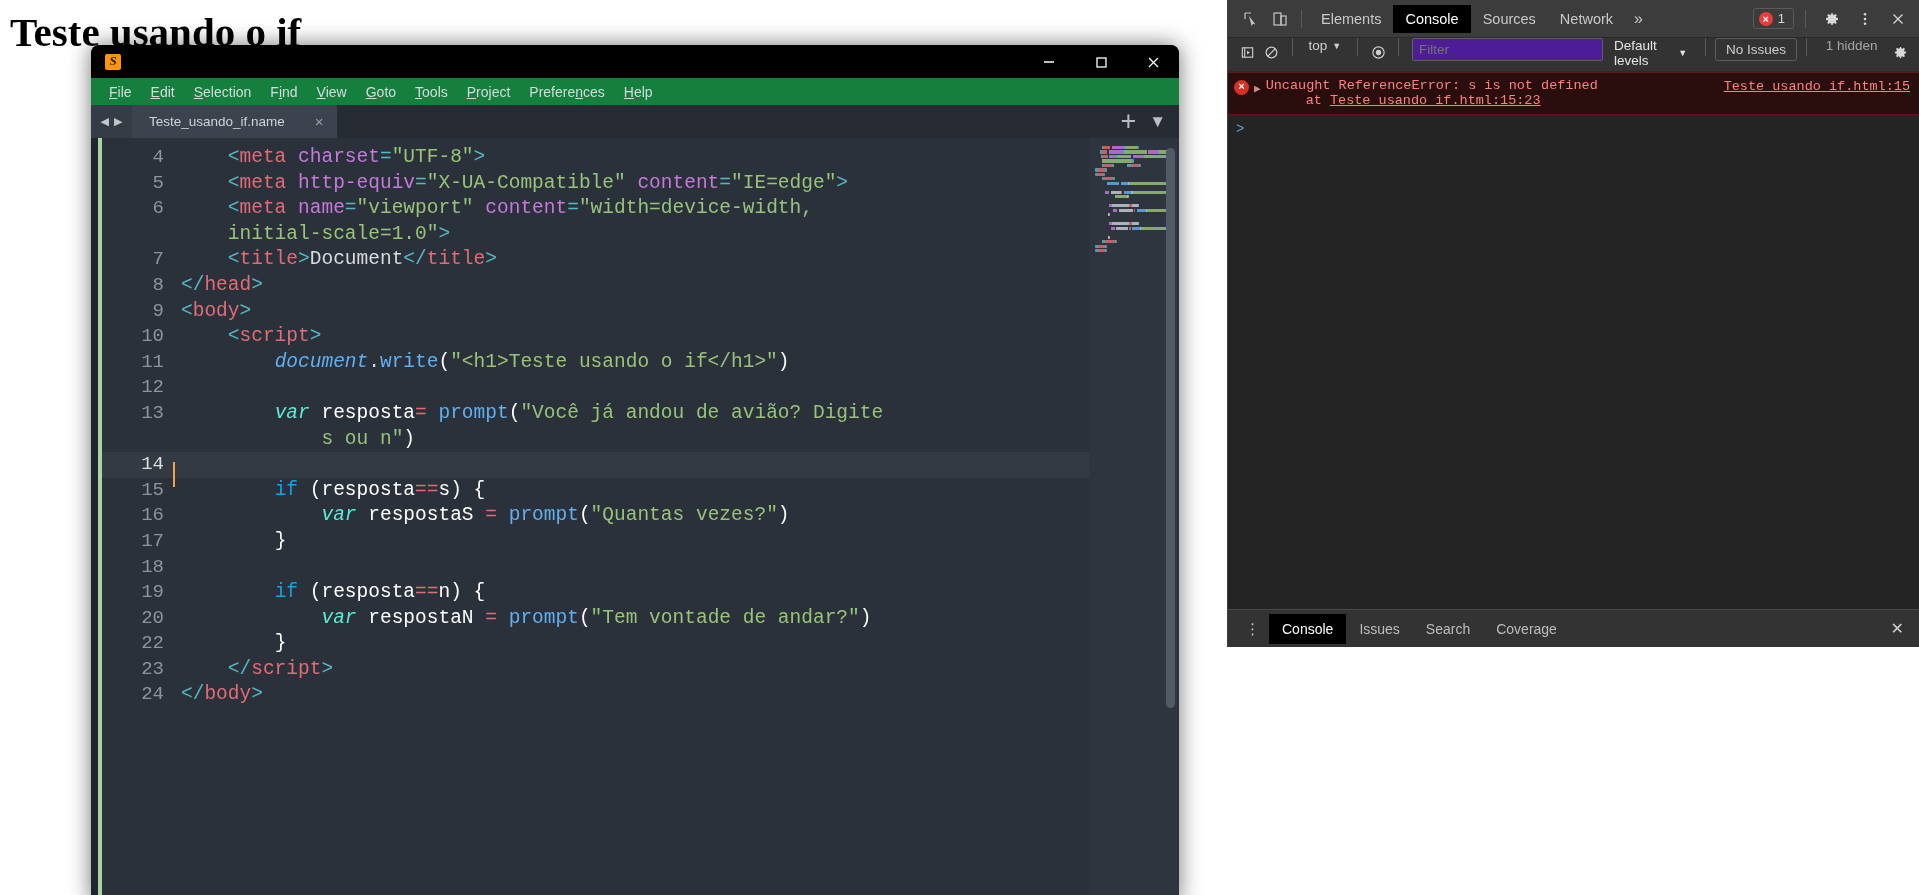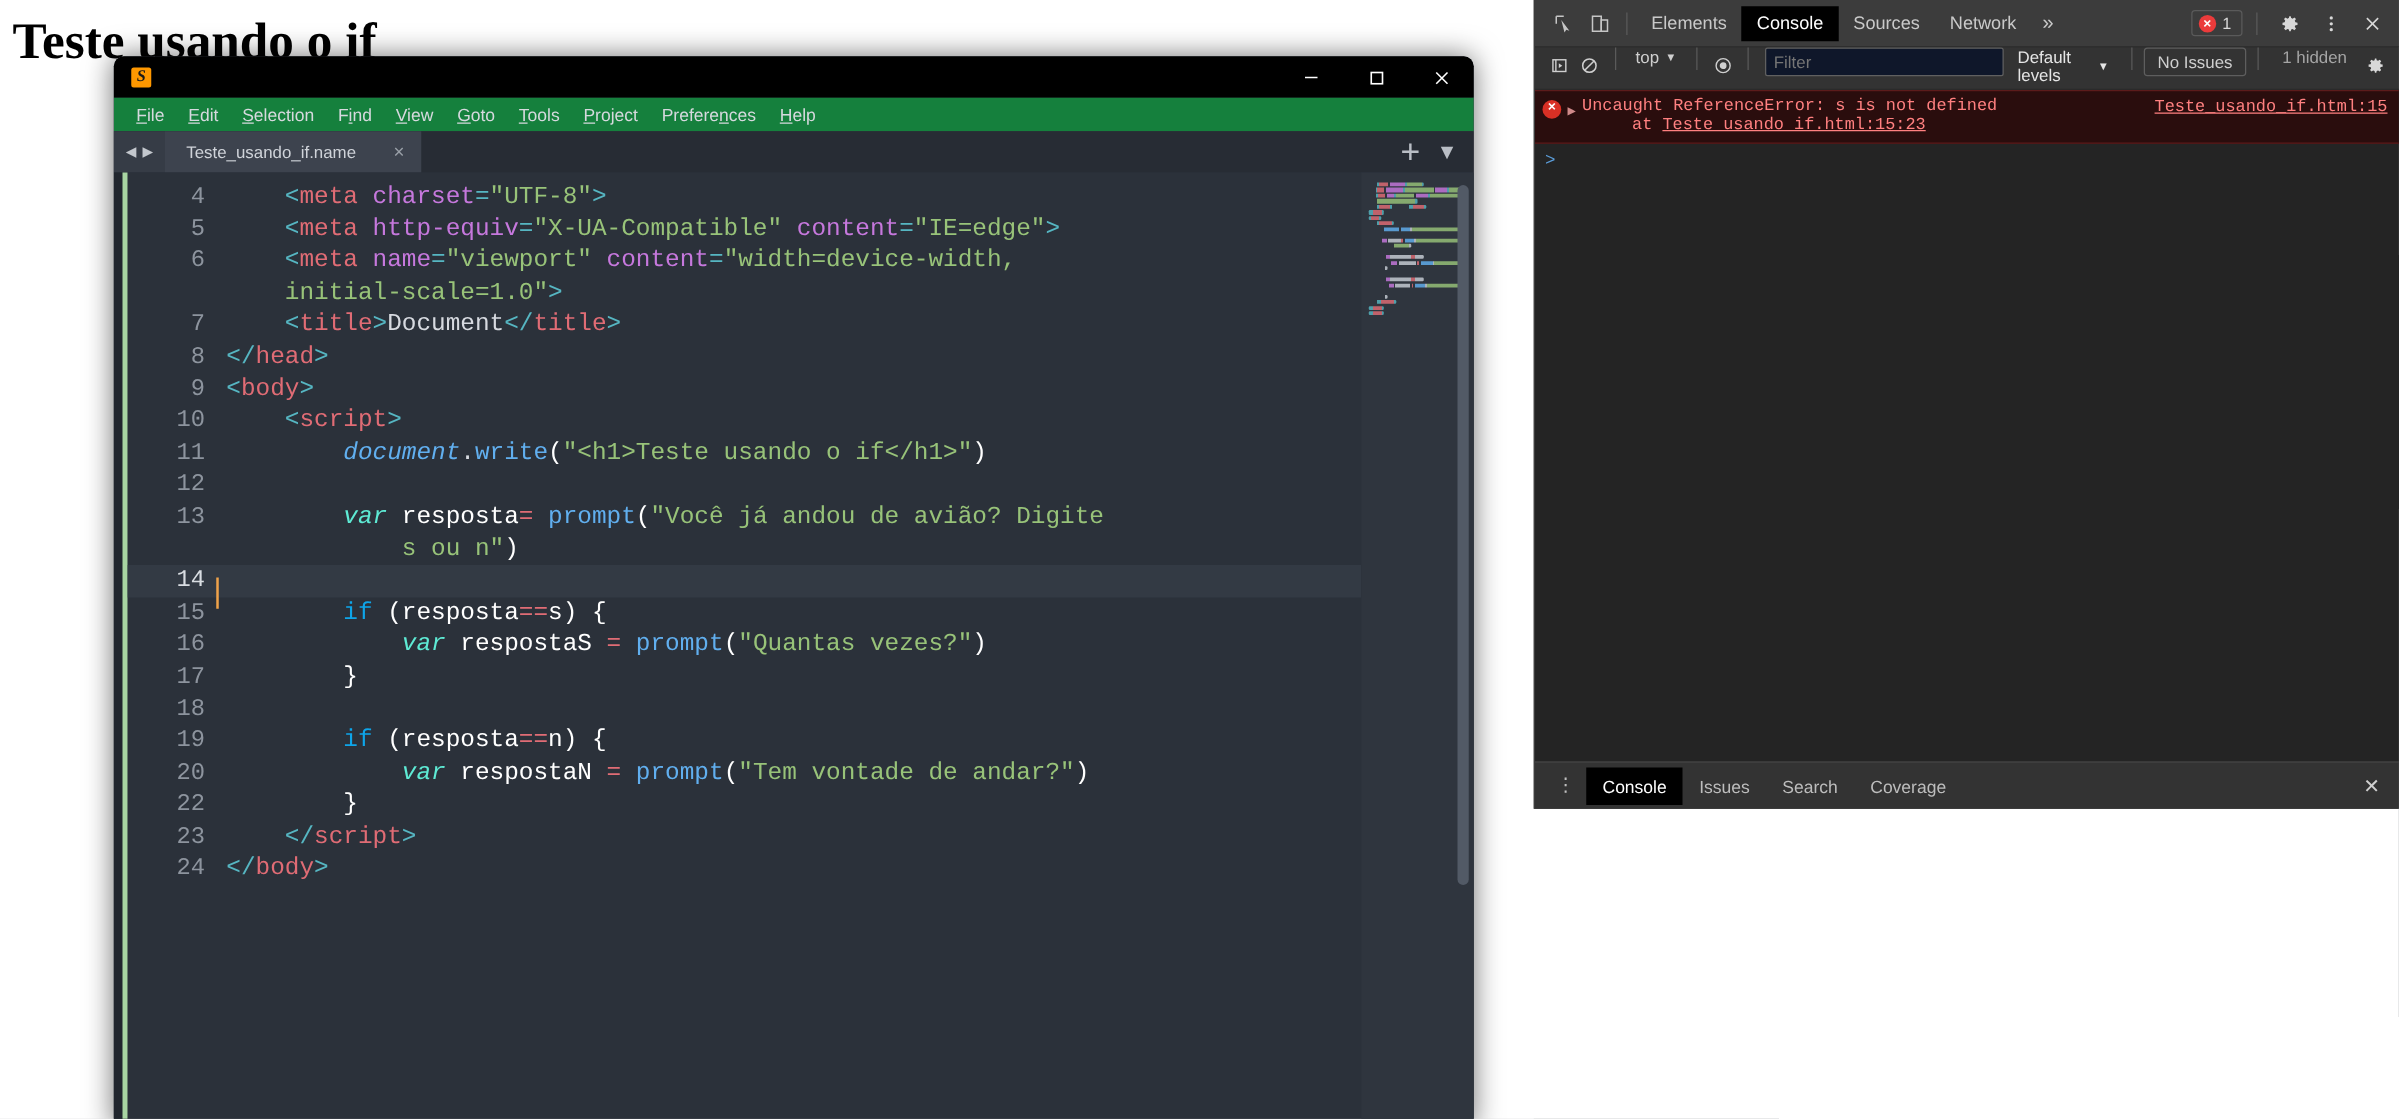--- a/index.html
+++ b/index.html
@@ -322,21 +322,21 @@
     gap: 2px;
   }
   #ctx-select {
     display: flex; align-items: center; gap: 5px;
     color: #cfcfcf; font-size: 13.5px;
     padding: 0 7px;
   }
   #filter-input {
     width: 196px;
     height: 21px;
-    background: #0f172a;
+    background: #4c1d95;
     border: 1px solid #606060;
     border-radius: 2px;
     color: #8d8d8d;
     font-size: 13.5px;
     padding: 0 6px;
     outline: none;
     font-family: "Liberation Sans", sans-serif;
     margin-left: 4px;
   }
   #levels-select {

